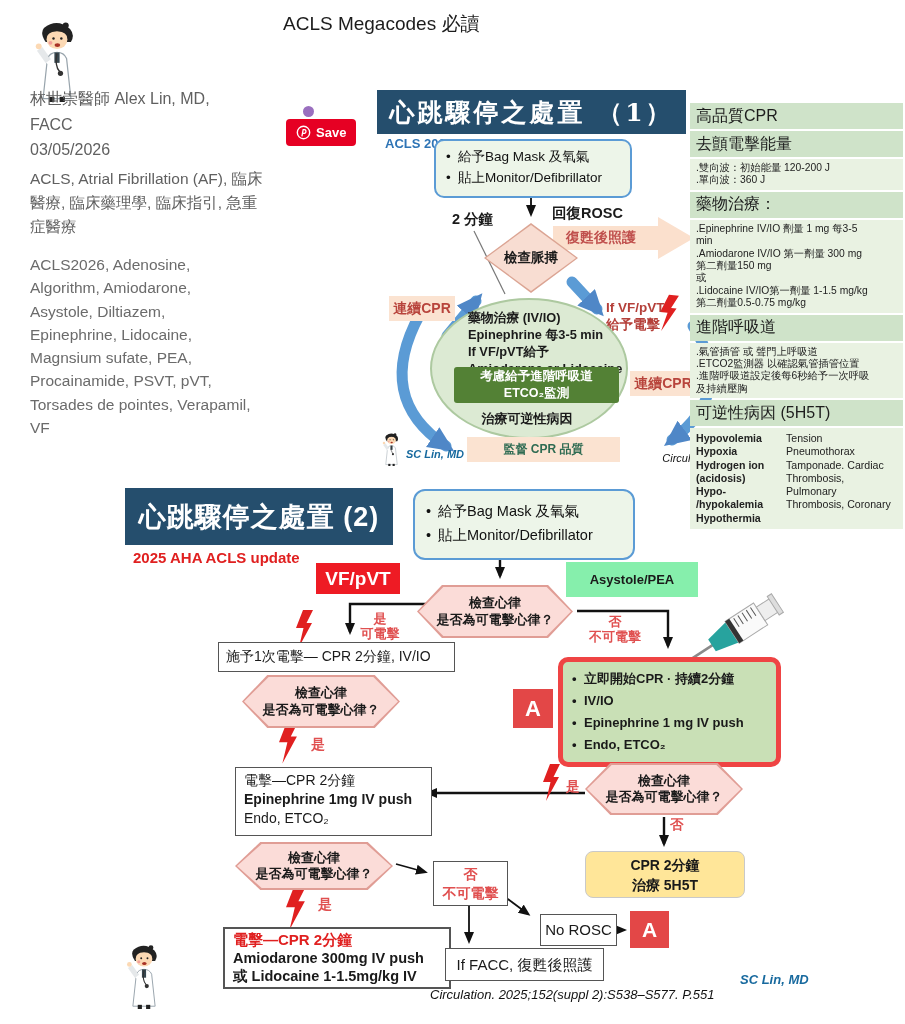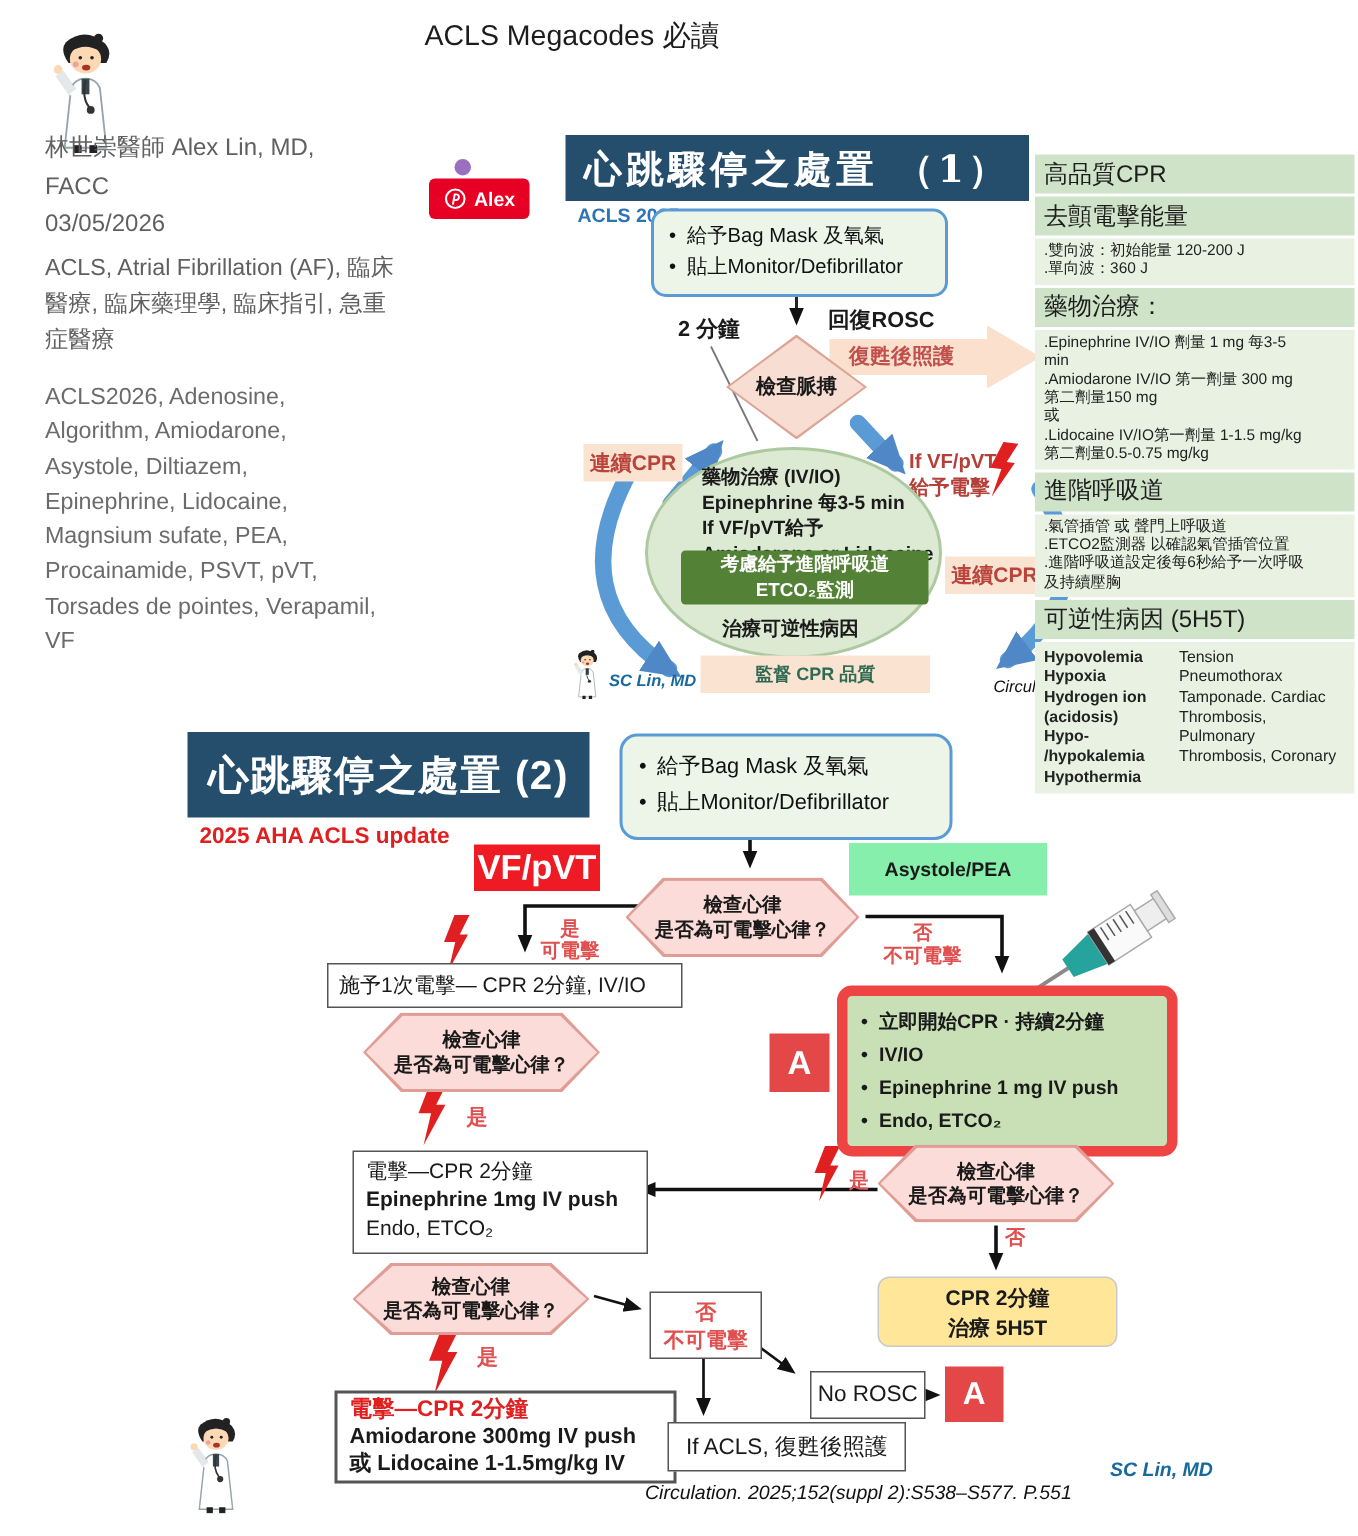--- a/index.html
+++ b/index.html
@@ -153,21 +153,21 @@
 
 <div class="abs side-txt" style="left:30px;top:253px;width:225px;line-height:23.3px;color:#6b6b6b">ACLS2026, Adenosine, Algorithm, Amiodarone, Asystole, Diltiazem, Epinephrine, Lidocaine, Magnsium sufate, PEA, Procainamide, PSVT, pVT, Torsades de pointes, Verapamil, VF</div>
 
 <div class="abs" style="left:303px;top:106px;width:11px;height:11px;border-radius:50%;background:#9a6fbf"></div>
 
 <button class="abs pin-btn" style="left:286px;top:119px">
   <svg width="15" height="15" viewBox="0 0 16 16">
     <circle cx="8" cy="8" r="6.6" fill="none" stroke="#fff" stroke-width="1.5"></circle>
     <path d="M6.3,12.2 L7.6,5 Q10.6,4.4 10.6,6.8 Q10.6,9.4 6.9,8.9" fill="none" stroke="#fff" stroke-width="1.4"></path>
   </svg>
-  <span>Alex</span>
+  <span>Save</span>
 </button>
 
 <div class="abs banner" style="left:377px;top:90px;width:309px;height:44px;
      font-family:'DejaVu Serif',serif;font-weight:bold;font-size:25px;letter-spacing:3px">心跳驟停之處置 （1）</div>
 
 <div class="abs b" style="left:385px;top:136px;font-size:13px;color:#2e74b5">ACLS 2025</div>
 
 <div class="abs startbox" style="left:434px;top:139px;width:176px;height:45px;
      padding:5px 9px;font-size:13.5px;line-height:21px">
   <div class="blt">給予Bag Mask 及氧氣</div>
@@ -257,21 +257,21 @@
 
 <div class="abs b" style="left:133px;top:549px;font-size:15px;color:#e02020">2025 AHA ACLS update</div>
 
 <div class="abs startbox" style="left:413px;top:489px;width:198px;height:51px;
      padding:8px 10px;font-size:14.5px;line-height:24px;border-width:2.5px;border-radius:12px">
   <div class="blt">給予Bag Mask 及氧氣</div>
   <div class="blt">貼上Monitor/Defibrillator</div>
 </div>
 
 <div class="abs ctr b" style="left:316px;top:563px;width:84px;height:31px;background:#ee1b24;
-     color:#fff;font-size:23px;line-height:31px">VF/pVT</div>
+     color:#fff;font-size:19px;line-height:31px">VF/pVT</div>
 
 <div class="abs ctr b" style="left:566px;top:562px;width:132px;height:35px;background:#86efac;
      font-size:13px;line-height:35px">Asystole/PEA</div>
 
 <div class="abs hex-o" style="left:417px;top:585px;width:156px;height:53px">
   <div class="hex-i"></div>
   <div class="shape-t">檢查心律
 是否為可電擊心律？</div>
 </div>
 
@@ -286,21 +286,21 @@
 
 <div class="abs hex-o" style="left:242px;top:675px;width:158px;height:53px">
   <div class="hex-i"></div>
   <div class="shape-t">檢查心律
 是否為可電擊心律？</div>
 </div>
 
 <div class="abs redlbl" style="left:311px;top:736px;font-size:14px">是</div>
 
 <div class="abs" style="left:558px;top:657px;width:199px;height:94px;background:#c9e0b6;
-     border:7px solid #ef4444;border-radius:10px;padding:6px 6px 0 8px">
+     border:5px solid #ef4444;border-radius:10px;padding:6px 6px 0 8px">
   <div class="blt b" style="font-size:13px;line-height:22px">立即開始CPR · 持續2分鐘</div>
   <div class="blt b" style="font-size:13px;line-height:22px">IV/IO</div>
   <div class="blt b" style="font-size:13px;line-height:22px">Epinephrine 1 mg IV push</div>
   <div class="blt b" style="font-size:13px;line-height:22px">Endo, ETCO₂</div>
 </div>
 
 <div class="abs ctr b" style="left:513px;top:689px;width:40px;height:39px;background:#e34747;
      color:#fff;font-size:22px;line-height:39px">A</div>
 
 <div class="abs hex-o" style="left:585px;top:763px;width:158px;height:52px">
@@ -341,21 +341,21 @@
   <div class="b" style="color:#e02020;font-size:15px">電擊—CPR  2分鐘</div>
   <div class="b">Amiodarone  300mg IV push</div>
   <div class="b">或 Lidocaine 1-1.5mg/kg IV</div>
 </div>
 
 <div class="abs ctr wbox" style="left:540px;top:914px;width:75px;height:30px;font-size:15px;line-height:30px">No ROSC</div>
 
 <div class="abs ctr b" style="left:630px;top:911px;width:39px;height:37px;background:#e34747;
      color:#fff;font-size:21px;line-height:37px">A</div>
 
-<div class="abs ctr wbox" style="left:445px;top:948px;width:157px;height:31px;font-size:15px;line-height:31px">If ACLS, 復甦後照護</div>
+<div class="abs ctr wbox" style="left:445px;top:948px;width:157px;height:31px;font-size:15px;line-height:31px">If FACC, 復甦後照護</div>
 
 <div class="abs it b" style="left:430px;top:987px;font-size:13px;color:#111;font-weight:500">Circulation. 2025;152(suppl 2):S538–S577. P.551</div>
 
 <div class="abs b it" style="left:740px;top:972px;font-size:13px;color:#17699e">SC Lin, MD</div>
 
 <svg class="abs" style="left:122px;top:945px" width="44" height="64" viewBox="0 0 60 92">
     <use href="#docsym"></use>
   </svg>
 
 </body></html>

